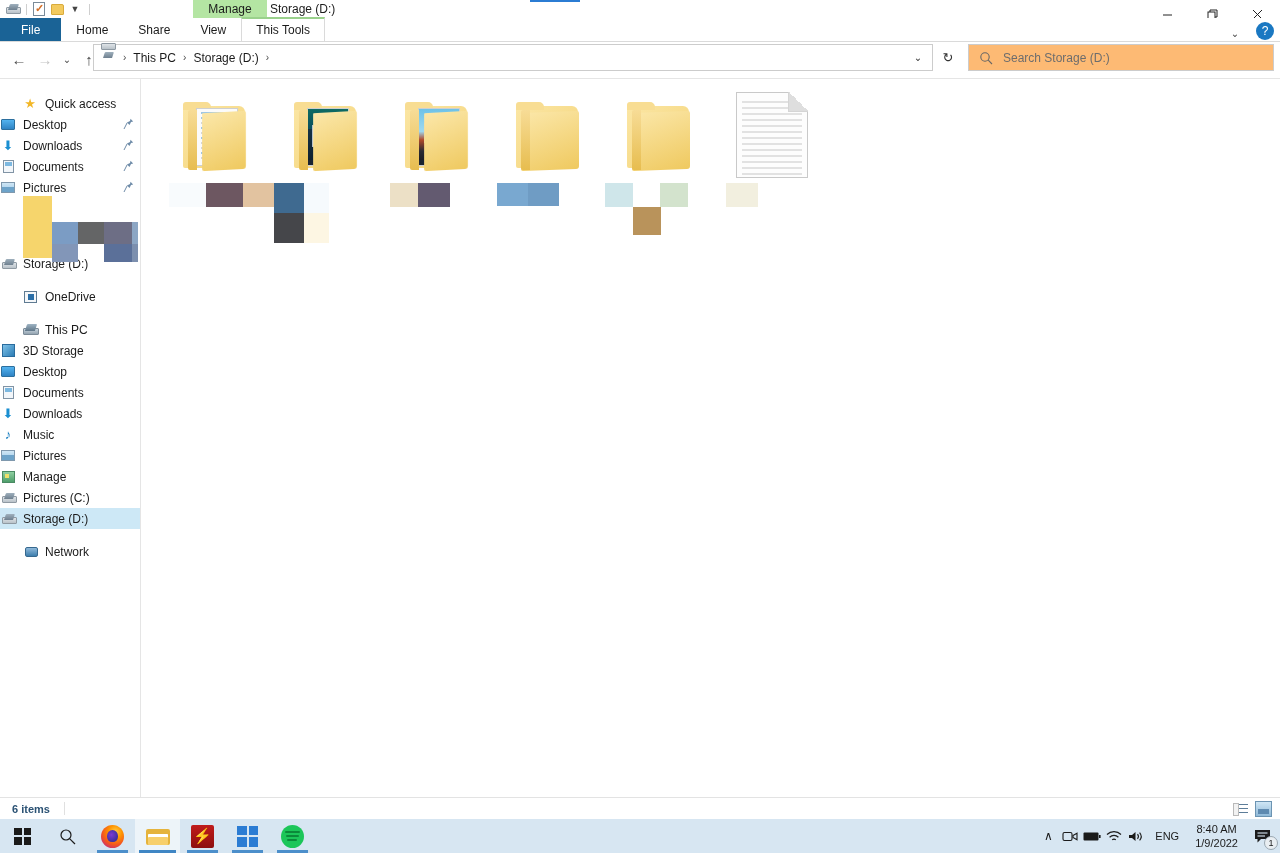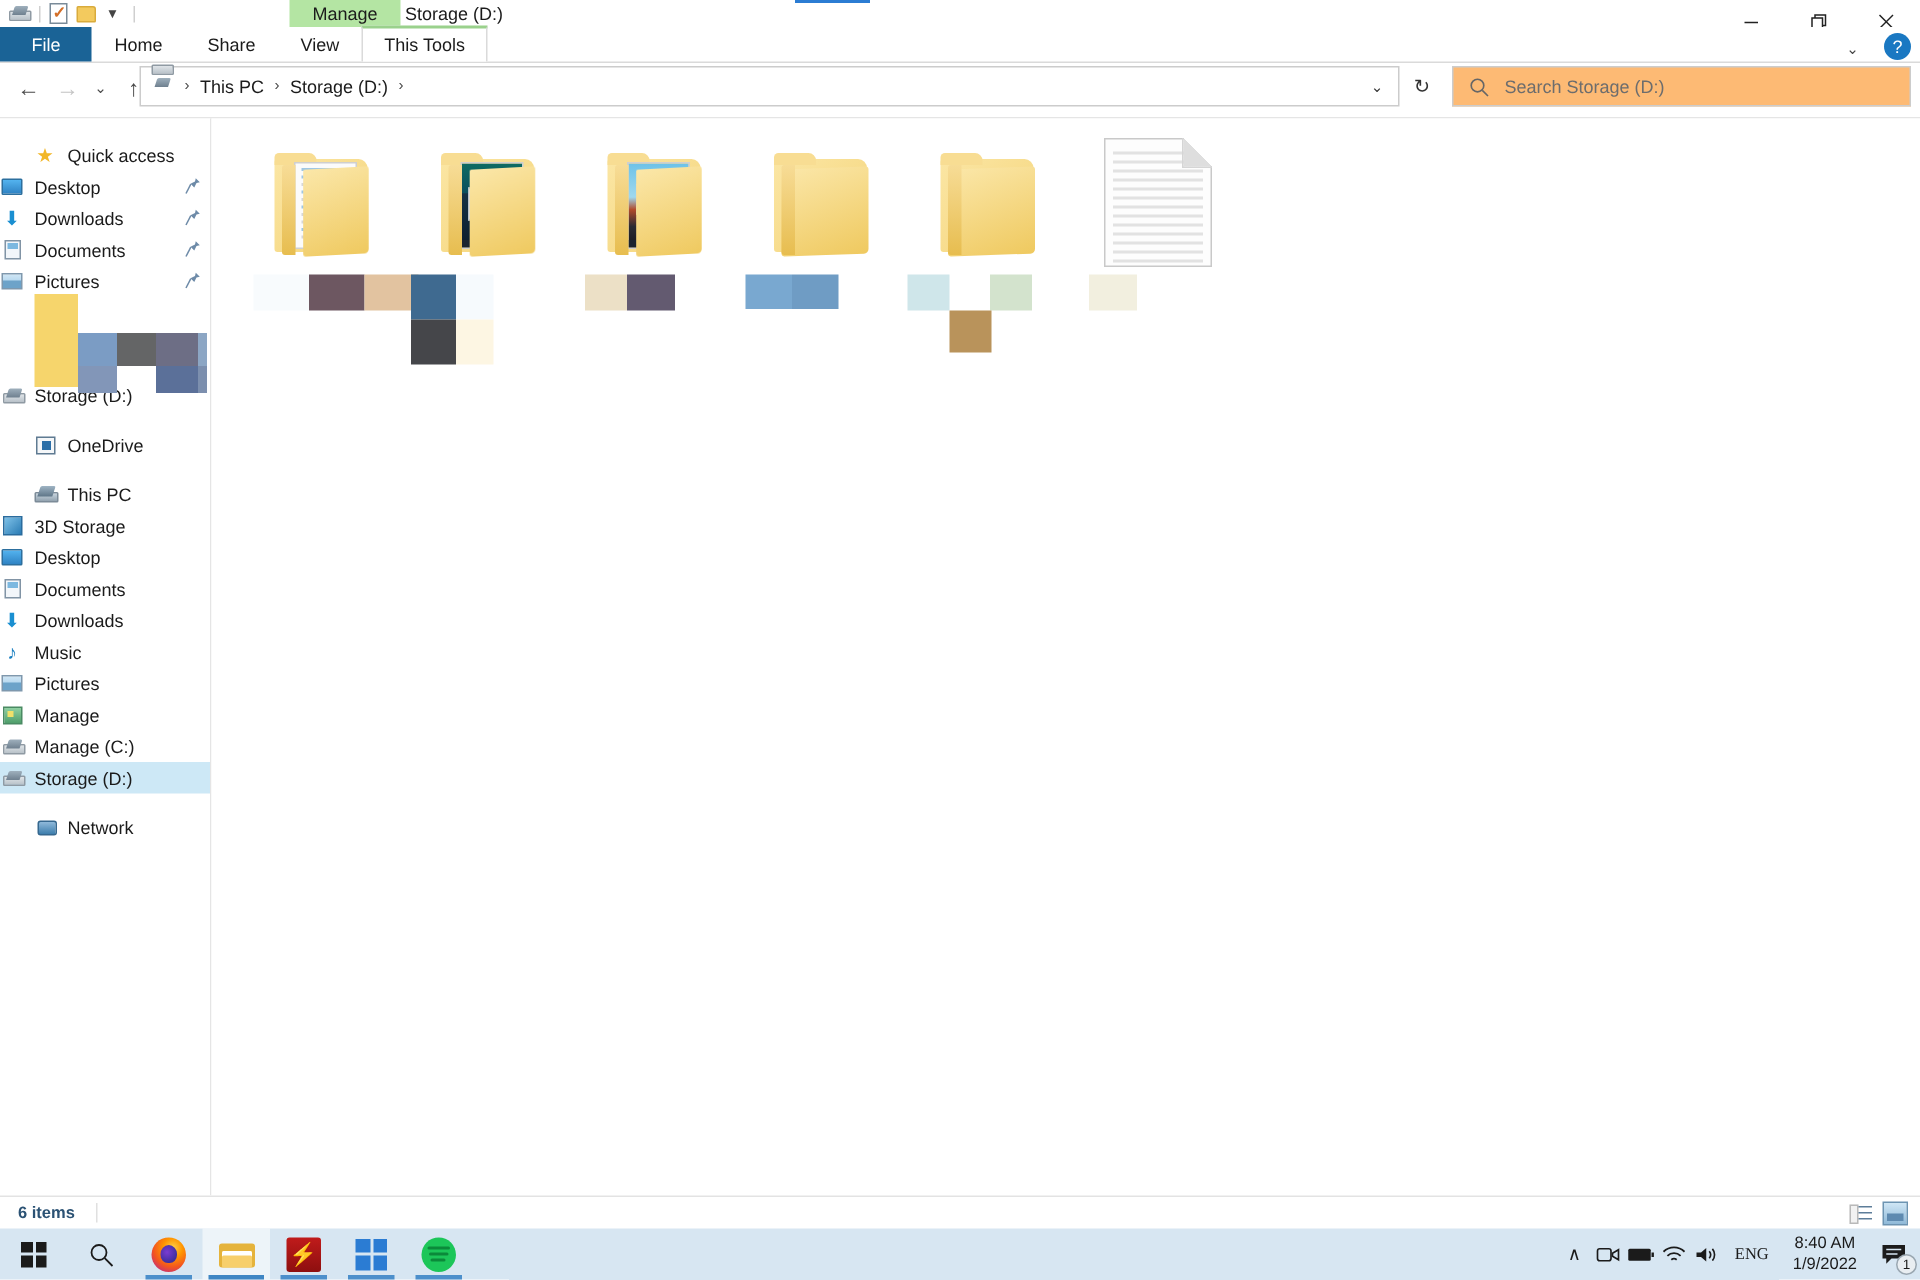--- a/index.html
+++ b/index.html
@@ -268,21 +268,21 @@
   .spotify {
     width: 23px; height: 23px; border-radius: 50%; background: #1cc659; position: relative; overflow: hidden;
   }
   .spotify i { position: absolute; left: 4px; background: #0b8a3a; border-radius: 2px; height: 2px; }
   .spotify i:nth-child(1) { top: 6px; width: 15px; }
   .spotify i:nth-child(2) { top: 10px; width: 13px; left: 5px; }
   .spotify i:nth-child(3) { top: 14px; width: 10px; left: 6px; }
 
   .tray { position: absolute; right: 0; top: 0; height: 34px; display: flex; align-items: center; }
   .tray-ico { width: 22px; height: 34px; display: flex; align-items: center; justify-content: center; color: #1b1b1b; }
-  .tray-lang { font-size: 11px; color: #1b1b1b; padding: 0 8px; height: 34px; display: flex; align-items: center; font-family: Liberation Serif, serif; }
+  .tray-lang { font-size: 11px; color: #1b1b1b; padding: 0 8px; height: 34px; display: flex; align-items: center; }
   .tray-clock {
     display: flex; flex-direction: column; align-items: center; justify-content: center;
     font-size: 11px; color: #1b1b1b; line-height: 14px; padding: 0 8px; height: 34px;
   }
   .tray-notif { width: 34px; height: 34px; display: flex; align-items: center; justify-content: center; position: relative; }
   .notif-badge {
     position: absolute; right: 2px; bottom: 3px; width: 14px; height: 14px; border-radius: 50%;
     background: #e9eef2; border: 1px solid #9aa7b1; color: #1b1b1b;
     font-size: 9px; display: flex; align-items: center; justify-content: center;
   }
@@ -499,21 +499,21 @@
   <div class="nav-item indent1">
     <span class="nav-ico">
         <span class="ico-videos"></span>
       </span>
     <span class="nav-label">Manage</span>
   </div>
   <div class="nav-item indent1">
     <span class="nav-ico">
         <span class="drive-glyph"></span>
       </span>
-    <span class="nav-label">Manage (C:)</span>
+    <span class="nav-label">Pictures (C:)</span>
   </div>
   <div class="nav-item indent1 selected">
     <span class="nav-ico">
         <span class="drive-glyph"></span>
       </span>
     <span class="nav-label">Storage (D:)</span>
   </div>
 
   <div class="nav-gap"></div>
 

